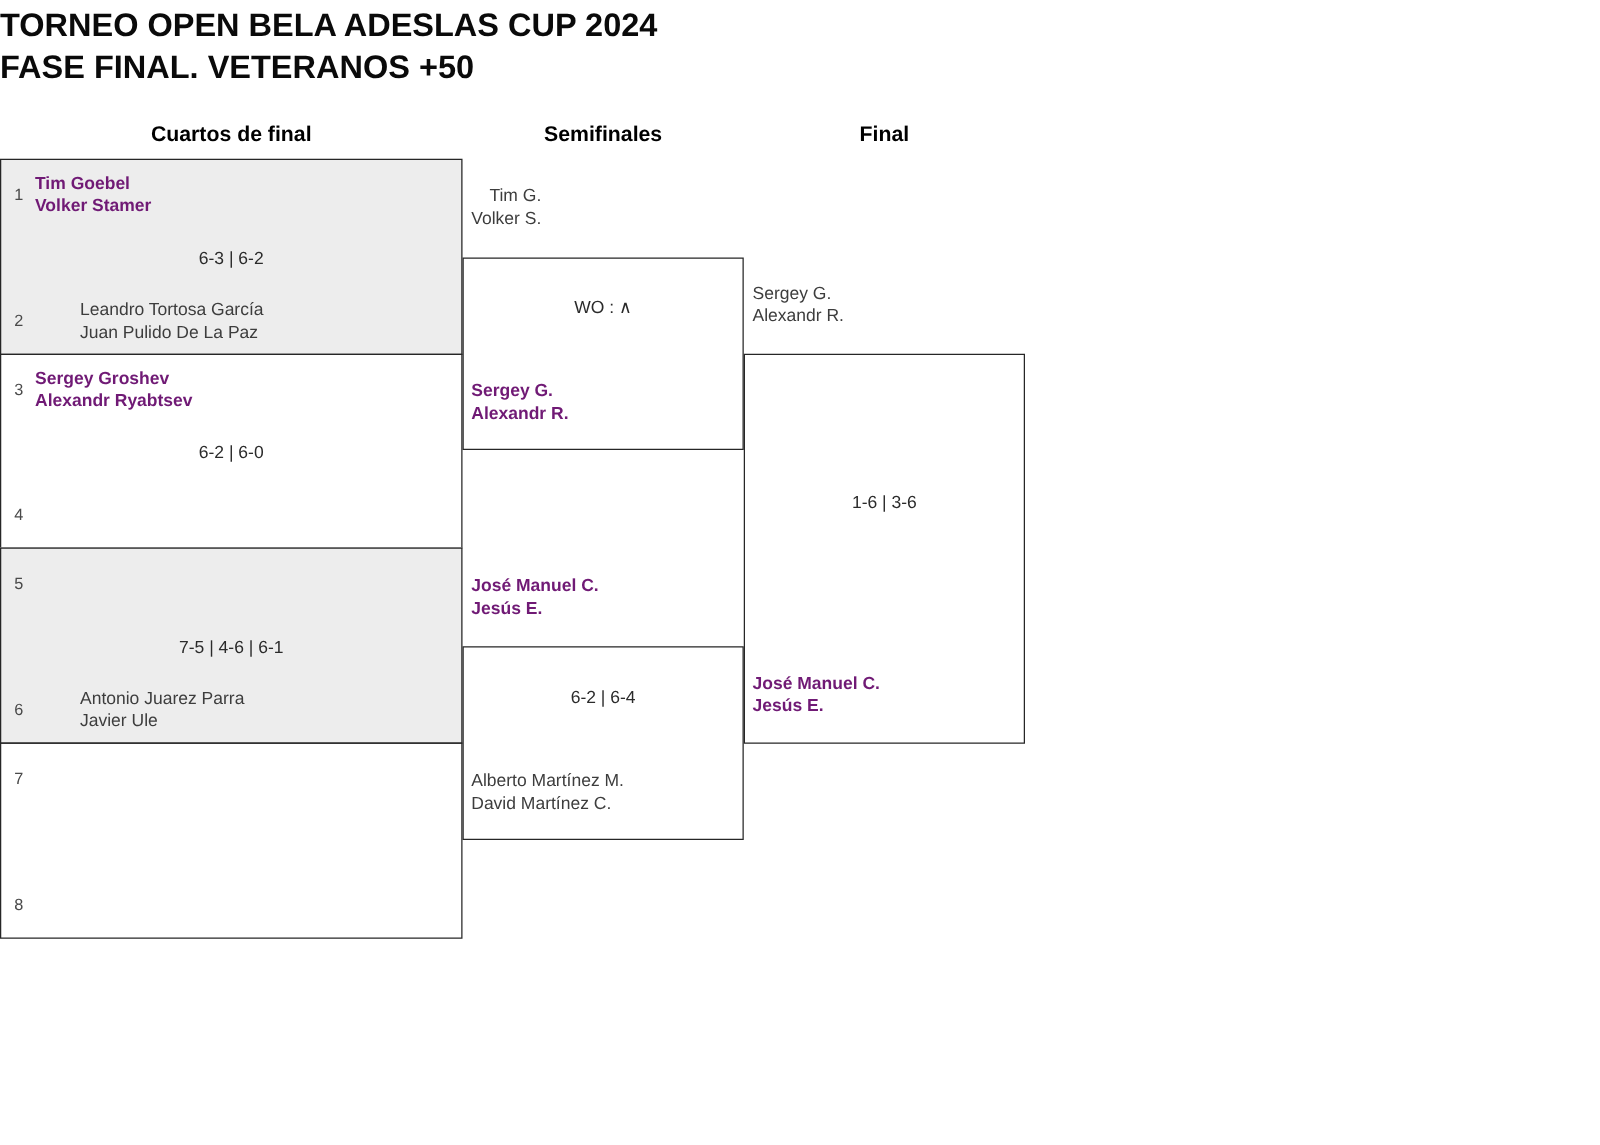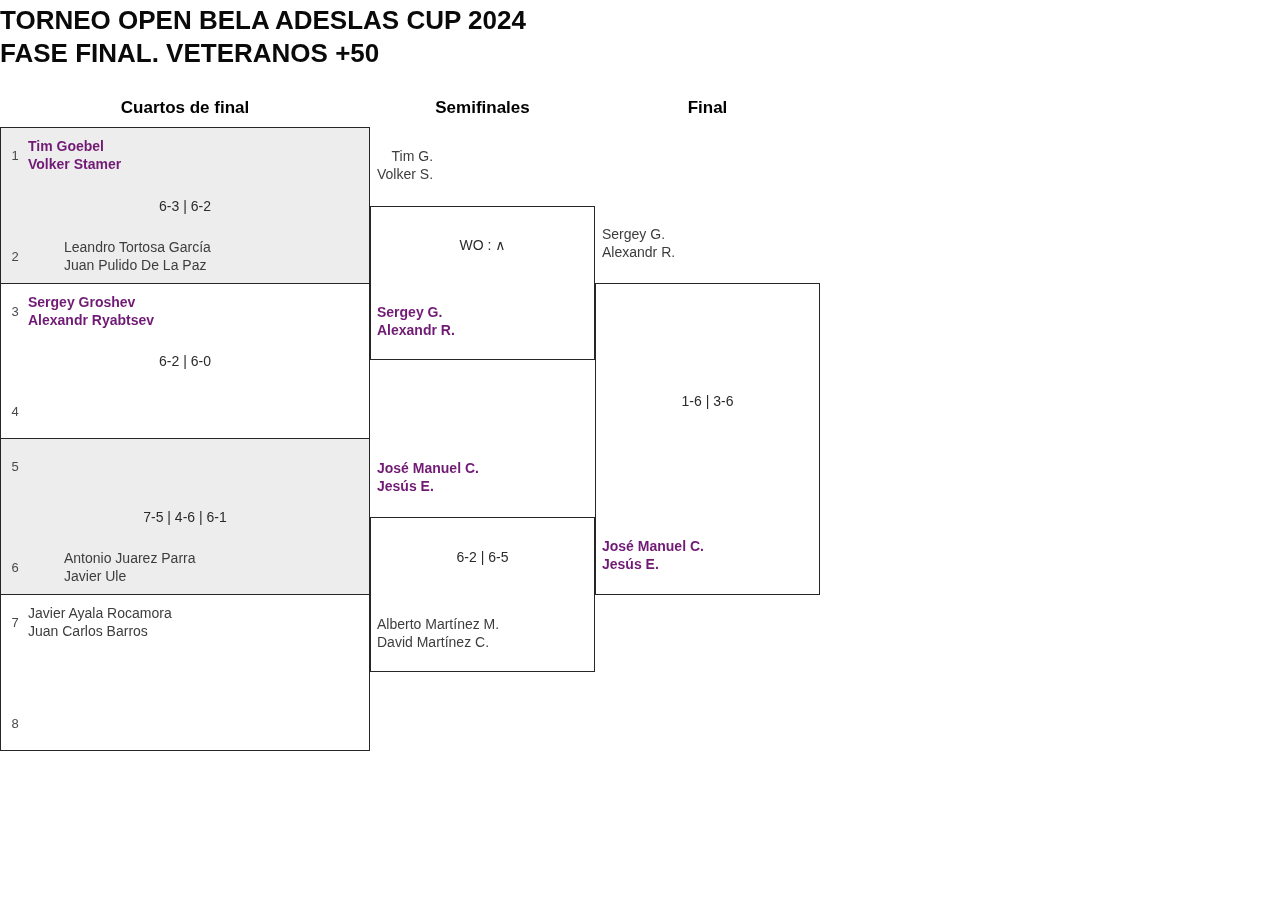--- a/index.html
+++ b/index.html
@@ -84,45 +84,41 @@
     <div class="score">7-5 | 4-6 | 6-1</div>
     <span class="seed seed-bottom">6</span>
     <div class="pair pair-bottom">
       <div class="name">Antonio Juarez Parra</div>
       <div class="name">Javier Ule</div>
     </div>
   </div>
 
   <div class="match-box qf" style="top:594px;height:157px;">
     <span class="seed seed-top">7</span>
-    <div class="pair pair-top">
-      <div class="name">Javier Ayala Rocamora</div>
-      <div class="name">Juan Carlos Barros</div>
-    </div>
     <span class="seed seed-bottom">8</span>
   </div>
 
   <div class="match-box sf" style="top:206px;height:154px;"></div>
   <div class="match-box sf" style="top:517px;height:155px;"></div>
 
   <div class="pair" style="left:377px;top:147px;text-align:right;">
     <div class="name">Tim G.</div>
     <div class="name">Volker S.</div>
   </div>
   <div class="score float-score" style="left:370px;top:236px;">WO : ∧</div>
   <div class="pair winner" style="left:377px;top:303px;">
     <div class="name">Sergey G.</div>
     <div class="name">Alexandr R.</div>
   </div>
 
   <div class="pair winner" style="left:377px;top:459px;">
     <div class="name">José Manuel C.</div>
     <div class="name">Jesús E.</div>
   </div>
-  <div class="score float-score" style="left:370px;top:548px;">6-2 | 6-5</div>
+  <div class="score float-score" style="left:370px;top:548px;">6-2 | 6-4</div>
   <div class="pair" style="left:377px;top:615px;">
     <div class="name">Alberto Martínez M.</div>
     <div class="name">David Martínez C.</div>
   </div>
 
   <div class="match-box fin" style="top:283px;height:312px;"></div>
 
   <div class="pair" style="left:602px;top:225px;">
     <div class="name">Sergey G.</div>
     <div class="name">Alexandr R.</div>

